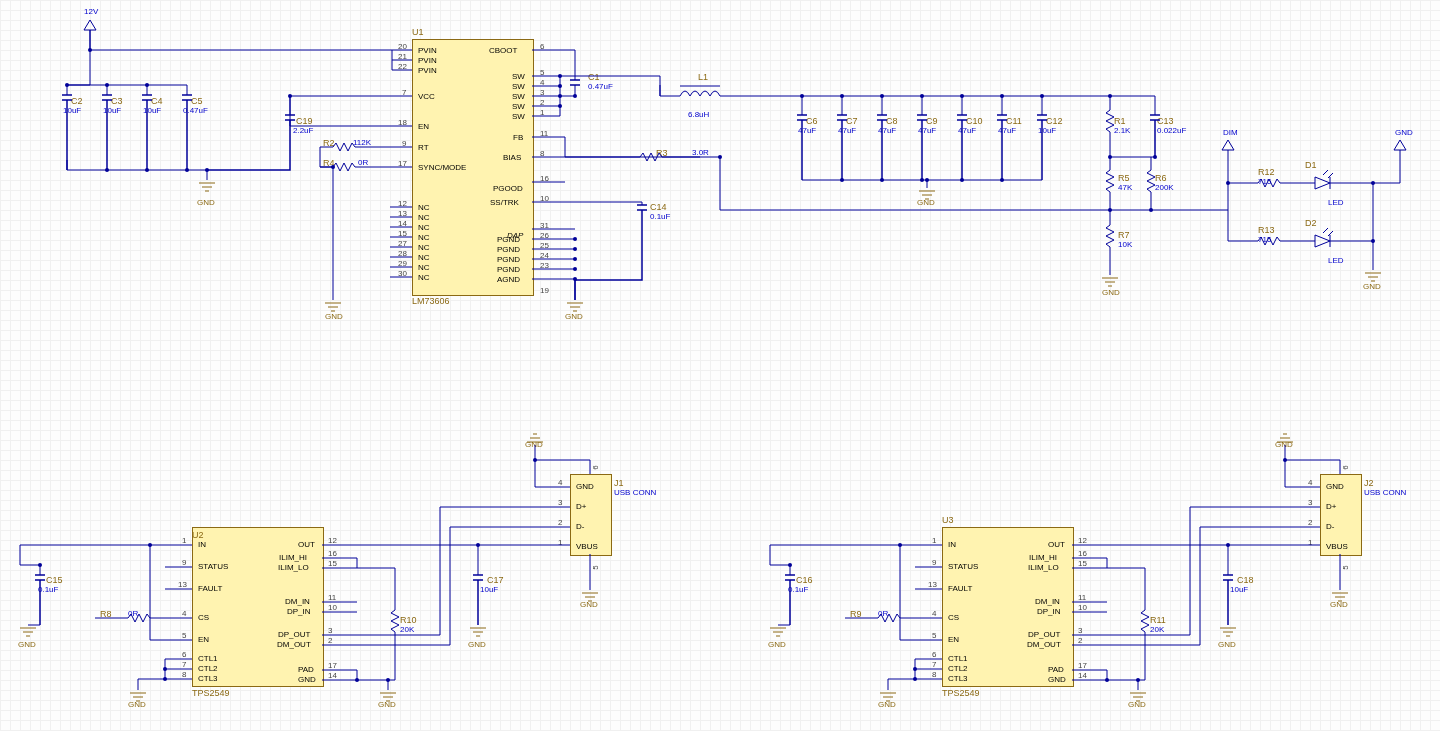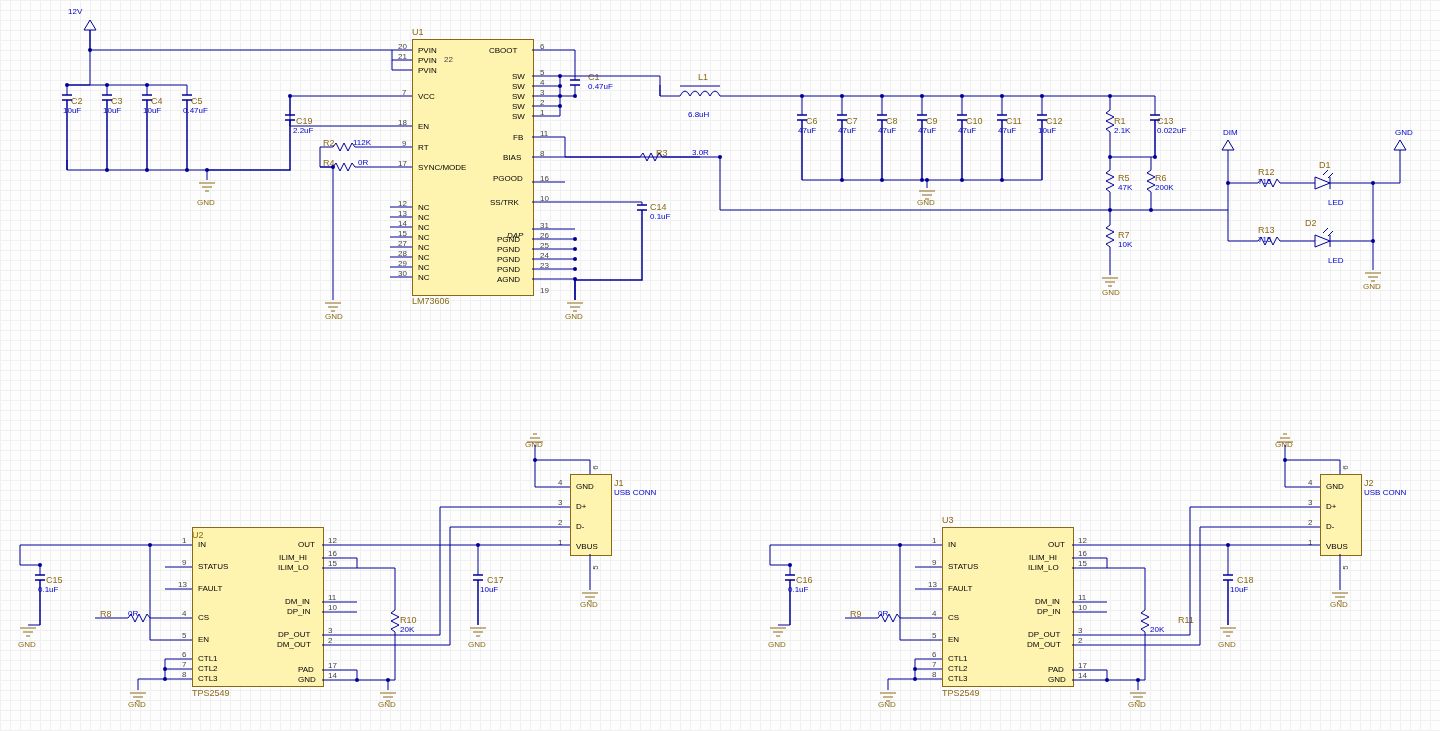--- a/index.html
+++ b/index.html
@@ -93,21 +93,21 @@
 <div class="pin-label" style="left:418px;top:213px;">NC</div>
 <div class="pin-label" style="left:418px;top:223px;">NC</div>
 <div class="pin-label" style="left:418px;top:233px;">NC</div>
 <div class="pin-label" style="left:418px;top:243px;">NC</div>
 <div class="pin-label" style="left:418px;top:253px;">NC</div>
 <div class="pin-label" style="left:418px;top:263px;">NC</div>
 <div class="pin-label" style="left:418px;top:273px;">NC</div>
 
 <div class="pin-num" style="left:398px;top:42px;">20</div>
 <div class="pin-num" style="left:398px;top:52px;">21</div>
-<div class="pin-num" style="left:398px;top:55px;margin-left:46px;">22</div>
+<div class="pin-num" style="left:398px;top:62px;">22</div>
 <div class="pin-num" style="left:402px;top:88px;">7</div>
 <div class="pin-num" style="left:398px;top:118px;">18</div>
 <div class="pin-num" style="left:402px;top:139px;">9</div>
 <div class="pin-num" style="left:398px;top:159px;">17</div>
 <div class="pin-num" style="left:398px;top:199px;">12</div>
 <div class="pin-num" style="left:398px;top:209px;">13</div>
 <div class="pin-num" style="left:398px;top:219px;">14</div>
 <div class="pin-num" style="left:398px;top:229px;">15</div>
 <div class="pin-num" style="left:398px;top:239px;">27</div>
 <div class="pin-num" style="left:398px;top:249px;">28</div>
@@ -115,21 +115,21 @@
 <div class="pin-num" style="left:398px;top:269px;">30</div>
 
 <div class="pin-label" style="left:489px;top:46px;">CBOOT</div>
 <div class="pin-label" style="left:512px;top:72px;">SW</div>
 <div class="pin-label" style="left:512px;top:82px;">SW</div>
 <div class="pin-label" style="left:512px;top:92px;">SW</div>
 <div class="pin-label" style="left:512px;top:102px;">SW</div>
 <div class="pin-label" style="left:512px;top:112px;">SW</div>
 <div class="pin-label" style="left:513px;top:133px;">FB</div>
 <div class="pin-label" style="left:503px;top:153px;">BIAS</div>
-<div class="pin-label" style="left:493px;top:174px;">PGOOD</div>
+<div class="pin-label" style="left:493px;top:184px;">PGOOD</div>
 <div class="pin-label" style="left:490px;top:198px;">SS/TRK</div>
 <div class="pin-label" style="left:507px;top:231px;font-style:italic;">DAP</div>
 <div class="pin-label" style="left:497px;top:235px;">PGND</div>
 <div class="pin-label" style="left:497px;top:245px;">PGND</div>
 <div class="pin-label" style="left:497px;top:255px;">PGND</div>
 <div class="pin-label" style="left:497px;top:265px;">PGND</div>
 <div class="pin-label" style="left:497px;top:275px;">AGND</div>
 
 <div class="pin-num" style="left:540px;top:42px;">6</div>
 <div class="pin-num" style="left:540px;top:68px;">5</div>
@@ -249,21 +249,21 @@
 <div class="pin-label" style="left:1326px;top:502px;">D+</div>
 <div class="pin-label" style="left:1326px;top:522px;">D-</div>
 <div class="pin-label" style="left:1326px;top:542px;">VBUS</div>
 <div class="pin-num" style="left:1308px;top:478px;">4</div>
 <div class="pin-num" style="left:1308px;top:498px;">3</div>
 <div class="pin-num" style="left:1308px;top:518px;">2</div>
 <div class="pin-num" style="left:1308px;top:538px;">1</div>
 <div class="pin-num" style="left:1343px;top:463px;transform:rotate(-90deg);">6</div>
 <div class="pin-num" style="left:1343px;top:563px;transform:rotate(-90deg);">5</div>
 
-<div class="netlabel" style="left:68px;top:7px;">12V</div>
+<div class="netlabel" style="left:84px;top:7px;">12V</div>
 <div class="netlabel" style="left:1223px;top:128px;">DIM</div>
 <div class="netlabel" style="left:1395px;top:128px;">GND</div>
 
 <div class="designator" style="left:71px;top:96px;text-align:right;">C2</div>
 <div class="value" style="left:63px;top:106px;">10uF</div>
 <div class="designator" style="left:111px;top:96px;">C3</div>
 <div class="value" style="left:103px;top:106px;">10uF</div>
 <div class="designator" style="left:151px;top:96px;">C4</div>
 <div class="value" style="left:143px;top:106px;">10uF</div>
 <div class="designator" style="left:191px;top:96px;">C5</div>
@@ -303,39 +303,39 @@
 <div class="designator" style="left:1118px;top:173px;">R5</div>
 <div class="value" style="left:1118px;top:183px;">47K</div>
 <div class="designator" style="left:1155px;top:173px;">R6</div>
 <div class="value" style="left:1155px;top:183px;">200K</div>
 <div class="designator" style="left:1118px;top:230px;">R7</div>
 <div class="value" style="left:1118px;top:240px;">10K</div>
 <div class="designator" style="left:1258px;top:167px;">R12</div>
 <div class="value" style="left:1258px;top:177px;">715</div>
 <div class="designator" style="left:1258px;top:225px;">R13</div>
 <div class="value" style="left:1258px;top:235px;">715</div>
-<div class="designator" style="left:1305px;top:160px;margin-left:14px;">D1</div>
+<div class="designator" style="left:1305px;top:160px;">D1</div>
 <div class="value" style="left:1328px;top:198px;">LED</div>
 <div class="designator" style="left:1305px;top:218px;">D2</div>
 <div class="value" style="left:1328px;top:256px;">LED</div>
 
 <div class="designator" style="left:46px;top:575px;">C15</div>
 <div class="value" style="left:38px;top:585px;">0.1uF</div>
 <div class="designator" style="left:100px;top:609px;">R8</div>
 <div class="value" style="left:128px;top:609px;">0R</div>
 <div class="designator" style="left:400px;top:615px;">R10</div>
 <div class="value" style="left:400px;top:625px;">20K</div>
 <div class="designator" style="left:487px;top:575px;">C17</div>
 <div class="value" style="left:480px;top:585px;">10uF</div>
 
 <div class="designator" style="left:796px;top:575px;">C16</div>
 <div class="value" style="left:788px;top:585px;">0.1uF</div>
 <div class="designator" style="left:850px;top:609px;">R9</div>
 <div class="value" style="left:878px;top:609px;">0R</div>
-<div class="designator" style="left:1178px;top:615px;">R11</div>
+<div class="designator" style="left:1150px;top:615px;">R11</div>
 <div class="value" style="left:1150px;top:625px;">20K</div>
 <div class="designator" style="left:1237px;top:575px;">C18</div>
 <div class="value" style="left:1230px;top:585px;">10uF</div>
 
 <div class="gnd-label" style="left:197px;top:198px;">GND</div>
 <div class="gnd-label" style="left:325px;top:312px;">GND</div>
 <div class="gnd-label" style="left:565px;top:312px;">GND</div>
 <div class="gnd-label" style="left:917px;top:198px;">GND</div>
 <div class="gnd-label" style="left:1102px;top:288px;">GND</div>
 <div class="gnd-label" style="left:1363px;top:282px;">GND</div>

